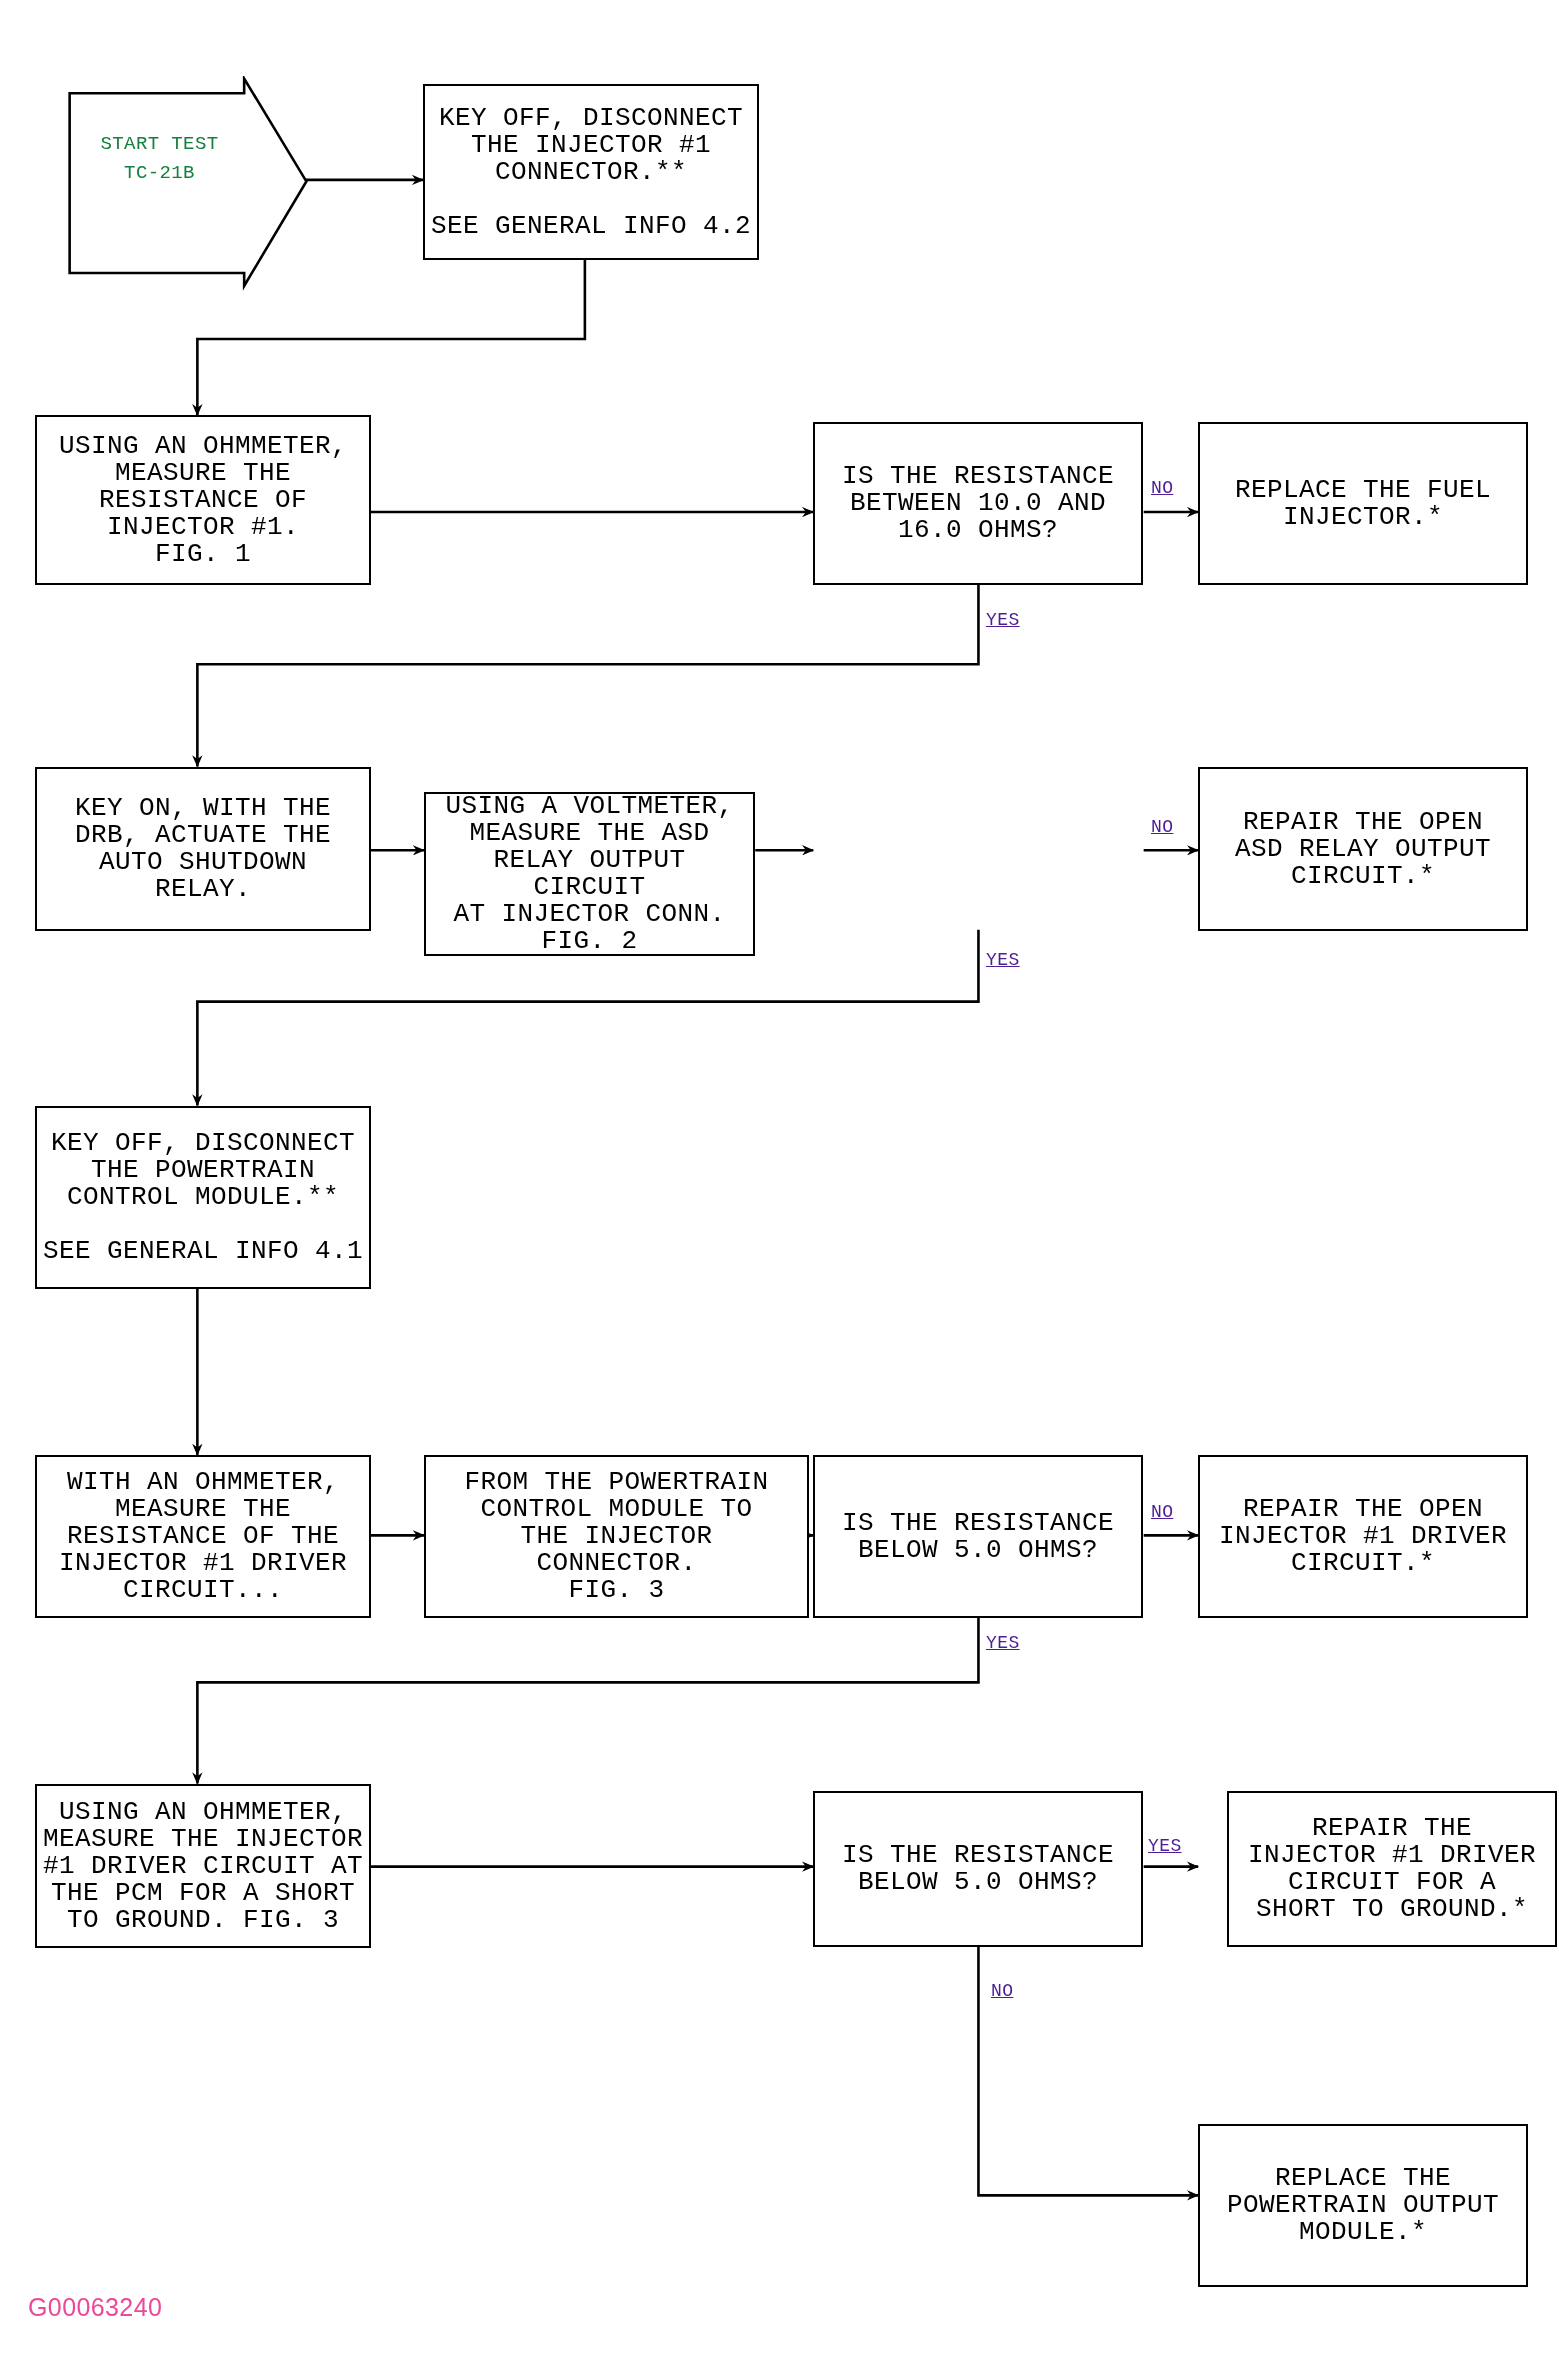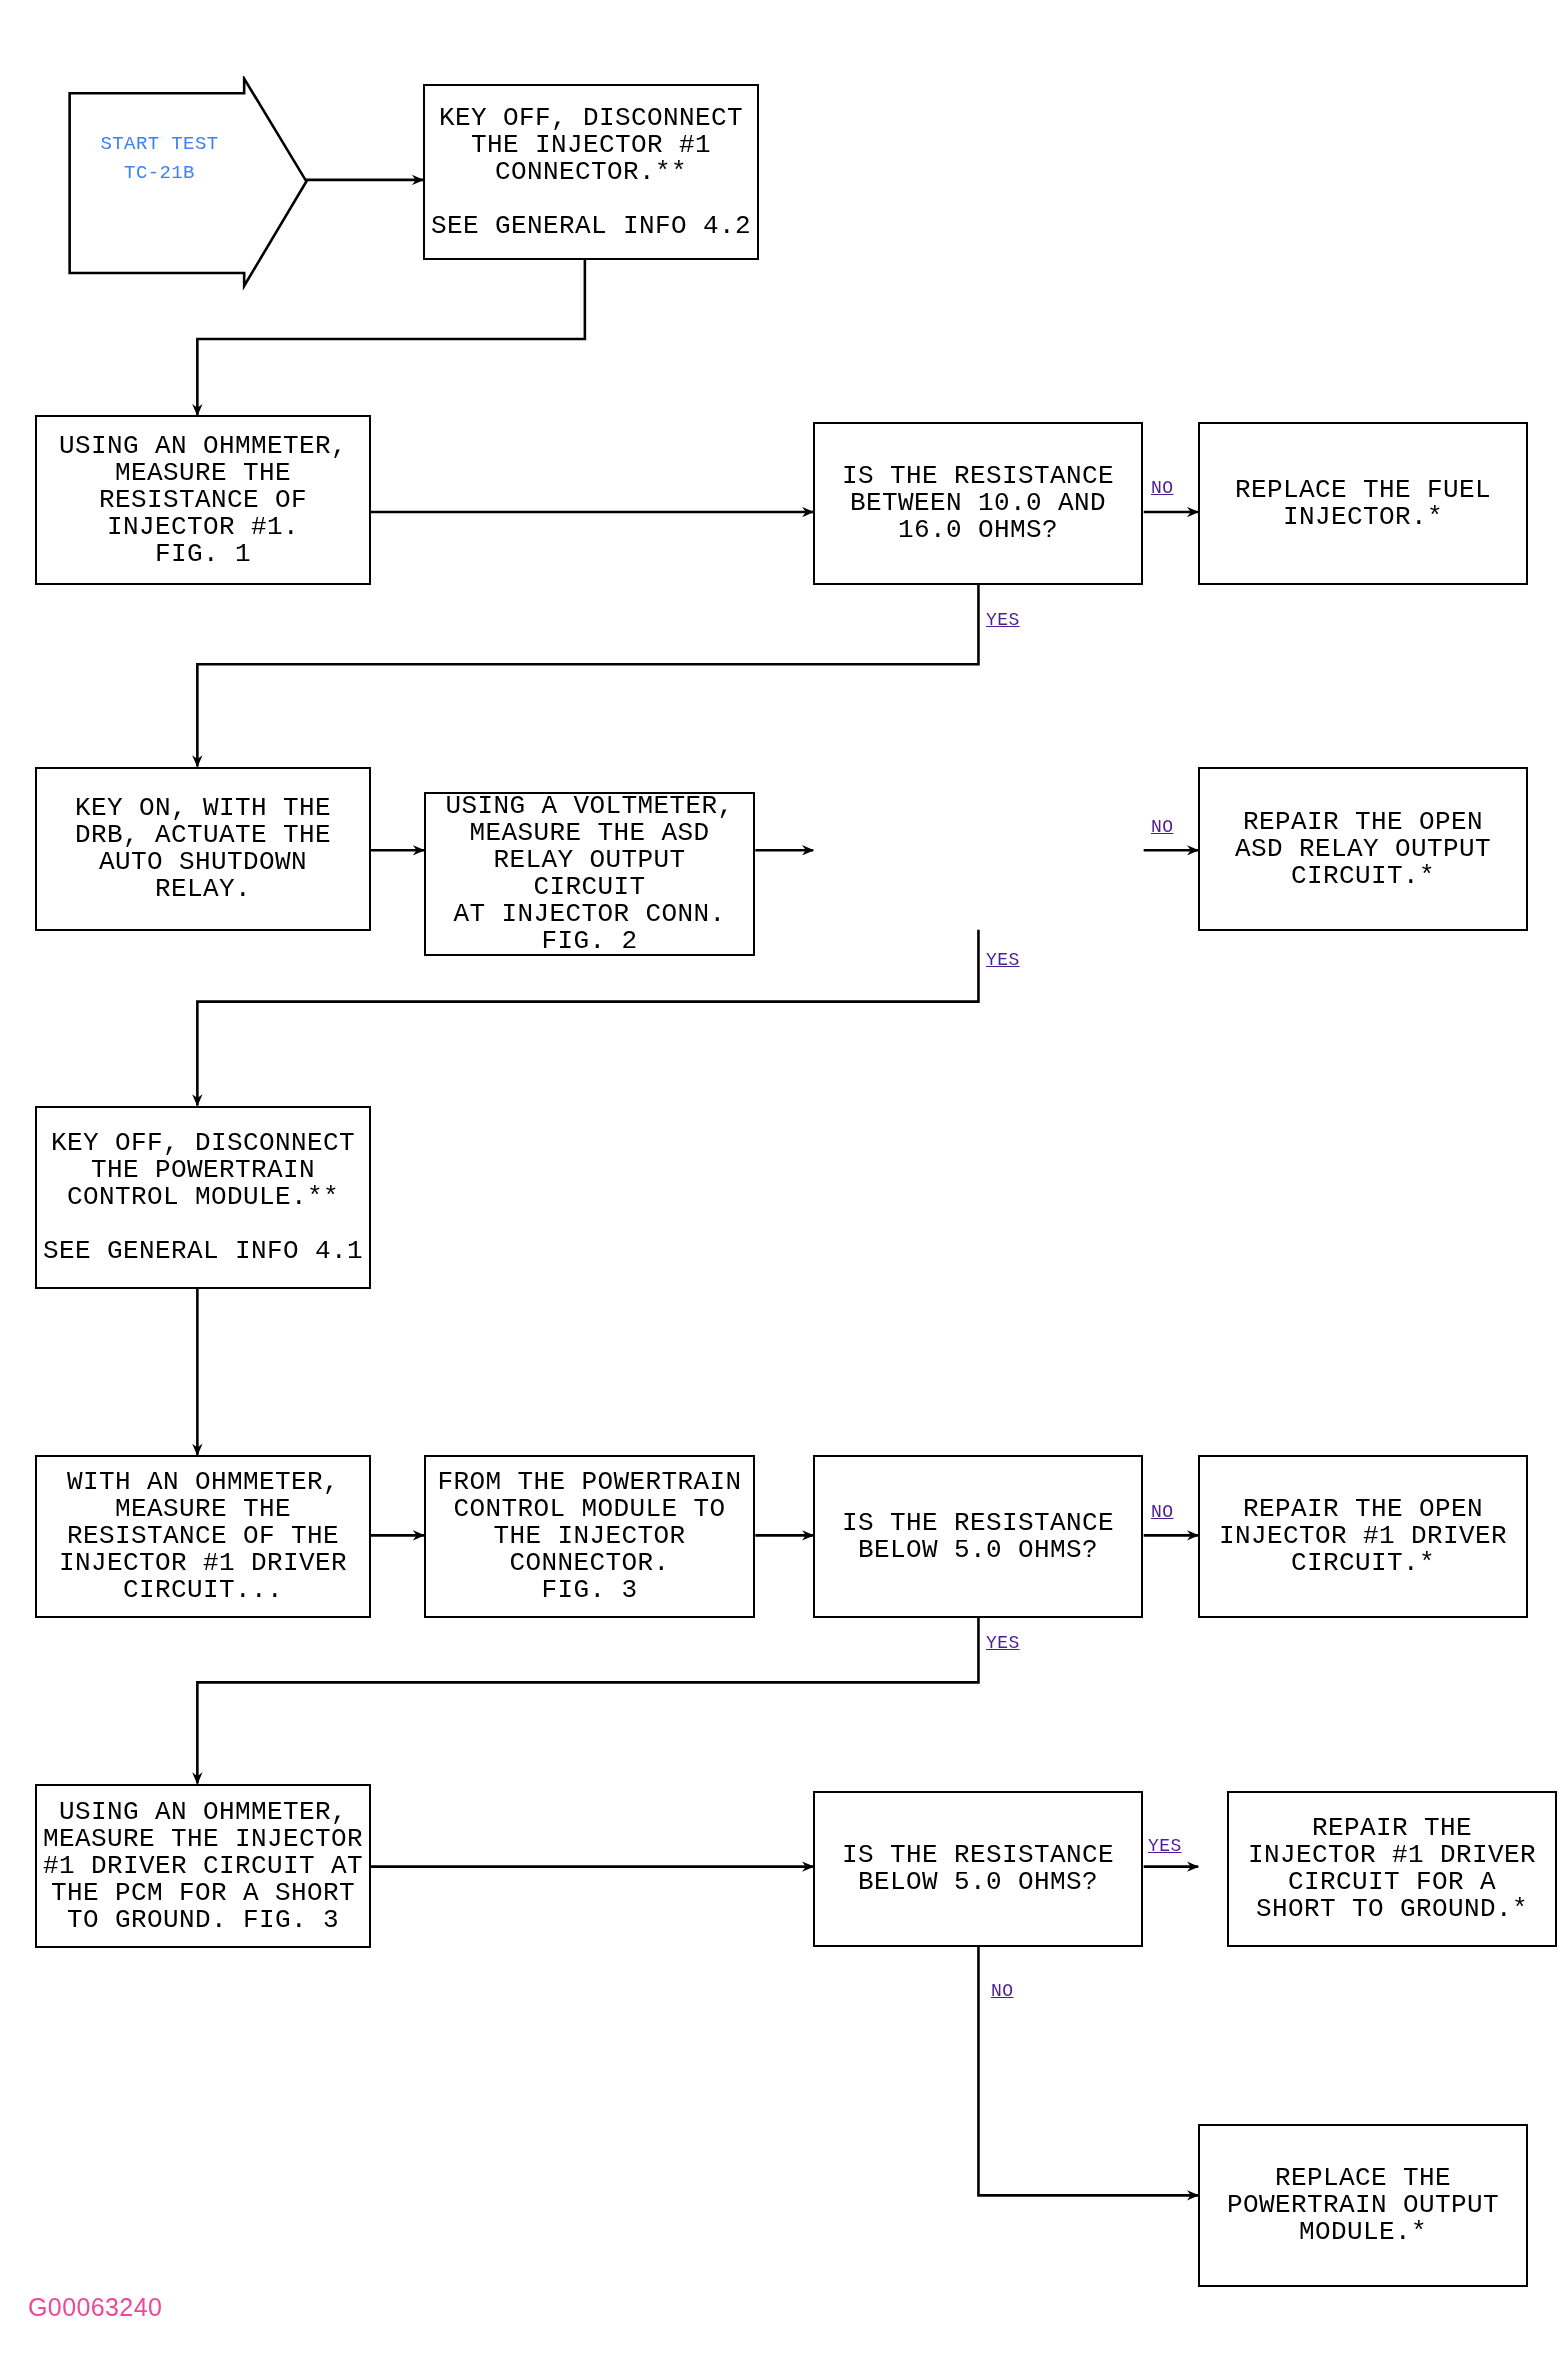--- a/index.html
+++ b/index.html
@@ -50,21 +50,21 @@
   }
   .start-shape {
     position: absolute;
   }
   .start-label {
     position: absolute;
     font-family: "Liberation Mono", "DejaVu Sans Mono", monospace;
     font-size: 19px;
     line-height: 28.6px;
     letter-spacing: 0.4px;
-    color: #3b82f6;
+    color: #15803d;
     white-space: pre-line;
     text-align: center;
   }
   .edge-label {
     position: absolute;
     font-family: "Liberation Mono", "DejaVu Sans Mono", monospace;
     font-size: 18px;
     letter-spacing: 0.4px;
     color: #4c1d95;
     white-space: nowrap;
@@ -189,21 +189,21 @@
 SEE GENERAL INFO 4.1</span>
   </div>
 
   <div class="node-box" style="left:35px; top:1455px; width:336px; height:163px;">
     <span class="node-text">WITH AN OHMMETER,
 MEASURE THE
 RESISTANCE OF THE
 INJECTOR #1 DRIVER
 CIRCUIT...</span>
   </div>
-  <div class="node-box" style="left:424px; top:1455px; width:331px; height:163px;">
+  <div class="node-box" style="left:424px; top:1455px; width:385px; height:163px;">
     <span class="node-text">FROM THE POWERTRAIN
 CONTROL MODULE TO
 THE INJECTOR
 CONNECTOR.
 FIG. 3</span>
   </div>
   <div class="node-box" style="left:813px; top:1455px; width:330px; height:163px;">
     <span class="node-text">IS THE RESISTANCE
 BELOW 5.0 OHMS?</span>
   </div>

